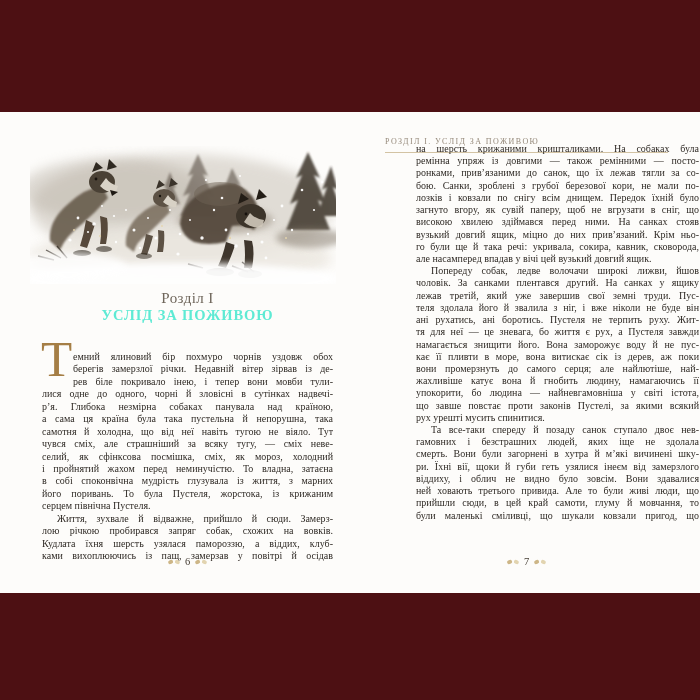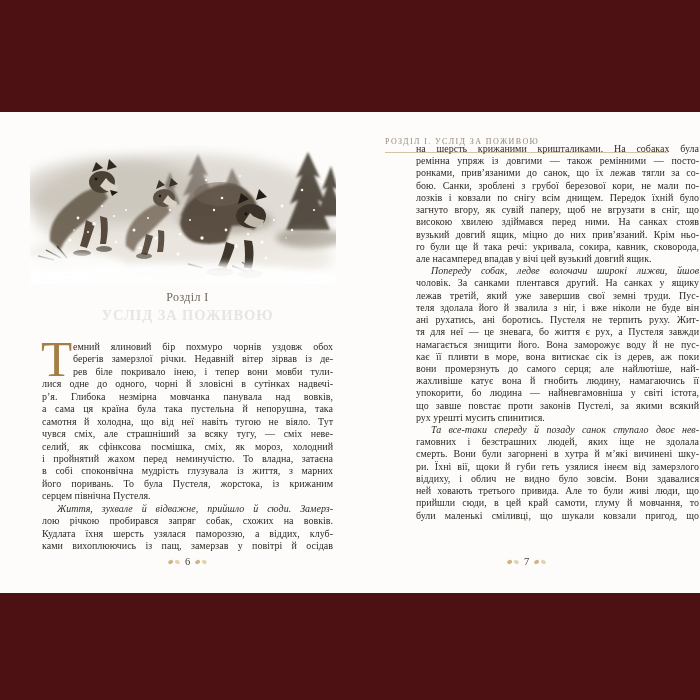--- a/index.html
+++ b/index.html
@@ -9,34 +9,34 @@
   .band.top{top:0;height:112px;}
   .band.bottom{top:593px;height:107px;}
   .spread{position:absolute;left:0;top:112px;width:700px;height:481px;background:#fdfcfa;}
   .page{position:absolute;top:112px;height:481px;}
   .page.left{left:0;width:350px;}
   .page.right{left:350px;width:350px;}
 
   .illu{position:absolute;left:30px;top:146px;width:306px;height:138px;}
 
   .chapter-label{position:absolute;left:42px;top:290px;width:291px;text-align:center;
-    font-size:12px;color:#6f665b;letter-spacing:.4px;}
+    font-size:15px;color:#6f665b;letter-spacing:.4px;}
   .chapter-title{position:absolute;left:42px;top:307px;width:291px;text-align:center;
-    font-size:14.5px;font-weight:700;color:#e5e5e5;letter-spacing:.9px;}
+    font-size:14.5px;font-weight:700;color:#5eead4;letter-spacing:.9px;}
   .dropcap{position:absolute;left:41px;top:336px;font-size:51px;line-height:46px;
     color:#a57e45;font-weight:400;}
 
   .bodycol{position:absolute;color:#2f2a25;font-size:10px;}
-  .leftbody{left:42px;top:341px;width:291px;}
+  .leftbody{left:42px;top:351px;width:291px;}
   .rightbody{left:385px;top:143px;width:283px;margin-left:31px;}
   .tline{text-align:justify;text-align-last:justify;overflow:hidden;white-space:nowrap;}
   .leftbody .tline{height:12.45px;line-height:12.45px;}
   .rightbody .tline{height:12.22px;line-height:12.22px;}
   .tline.noj{text-align-last:left;}
-  .tline.ind{padding-left:15px;font-style:italic;}
+  .tline.ind{padding-left:15px;}
   .leftbody .tline.cap{margin-left:31px;}
 
   .runheader{position:absolute;left:385px;top:137px;width:283px;text-align:left;
     font-size:8px;letter-spacing:1.4px;color:#95897a;}
   .rule{position:absolute;left:385px;top:152px;width:283px;height:1px;background:#d3c3a3;}
 
   .pagefoot{position:absolute;top:556px;display:flex;justify-content:center;align-items:center;
     gap:5px;color:#443c33;font-size:10.5px;line-height:12px;}
   .pagefoot.fl{left:42px;width:291px;}
   .pagefoot.fr{left:385px;width:283px;}
@@ -174,21 +174,21 @@
 
   <div class="chapter-label">Розділ I</div>
   <div class="chapter-title">УСЛІД ЗА ПОЖИВОЮ</div>
   <div class="dropcap">Т</div>
 
   <div class="bodycol leftbody">
       <div class="tline cap">емний ялиновий бір похмуро чорнів уздовж обох</div>
       <div class="tline cap">берегів замерзлої річки. Недавній вітер зірвав із де-</div>
       <div class="tline cap">рев біле покривало інею, і тепер вони мовби тули-</div>
       <div class="tline">лися одне до одного, чорні й зловісні в сутінках надвечі-</div>
-      <div class="tline">р’я. Глибока незмірна мовчанка панувала над вовків,</div>
+      <div class="tline">р’я. Глибока незмірна собаках панувала над країною,</div>
       <div class="tline">а сама ця країна була така пустельна й непорушна, така</div>
       <div class="tline">самотня й холодна, що від неї навіть тугою не віяло. Тут</div>
       <div class="tline">чувся сміх, але страшніший за всяку тугу, — сміх неве-</div>
       <div class="tline">селий, як сфінксова посмішка, сміх, як мороз, холодний</div>
       <div class="tline">і пройнятий жахом перед неминучістю. То владна, затаєна</div>
       <div class="tline">в собі споконвічна мудрість глузувала із життя, з марних</div>
       <div class="tline">його поривань. То була Пустеля, жорстока, із крижаним</div>
       <div class="tline noj">серцем північна Пустеля.</div>
       <div class="tline ind">Життя, зухвале й відважне, прийшло й сюди. Замерз-</div>
       <div class="tline">лою річкою пробирався запряг собак, схожих на вовків.</div>

